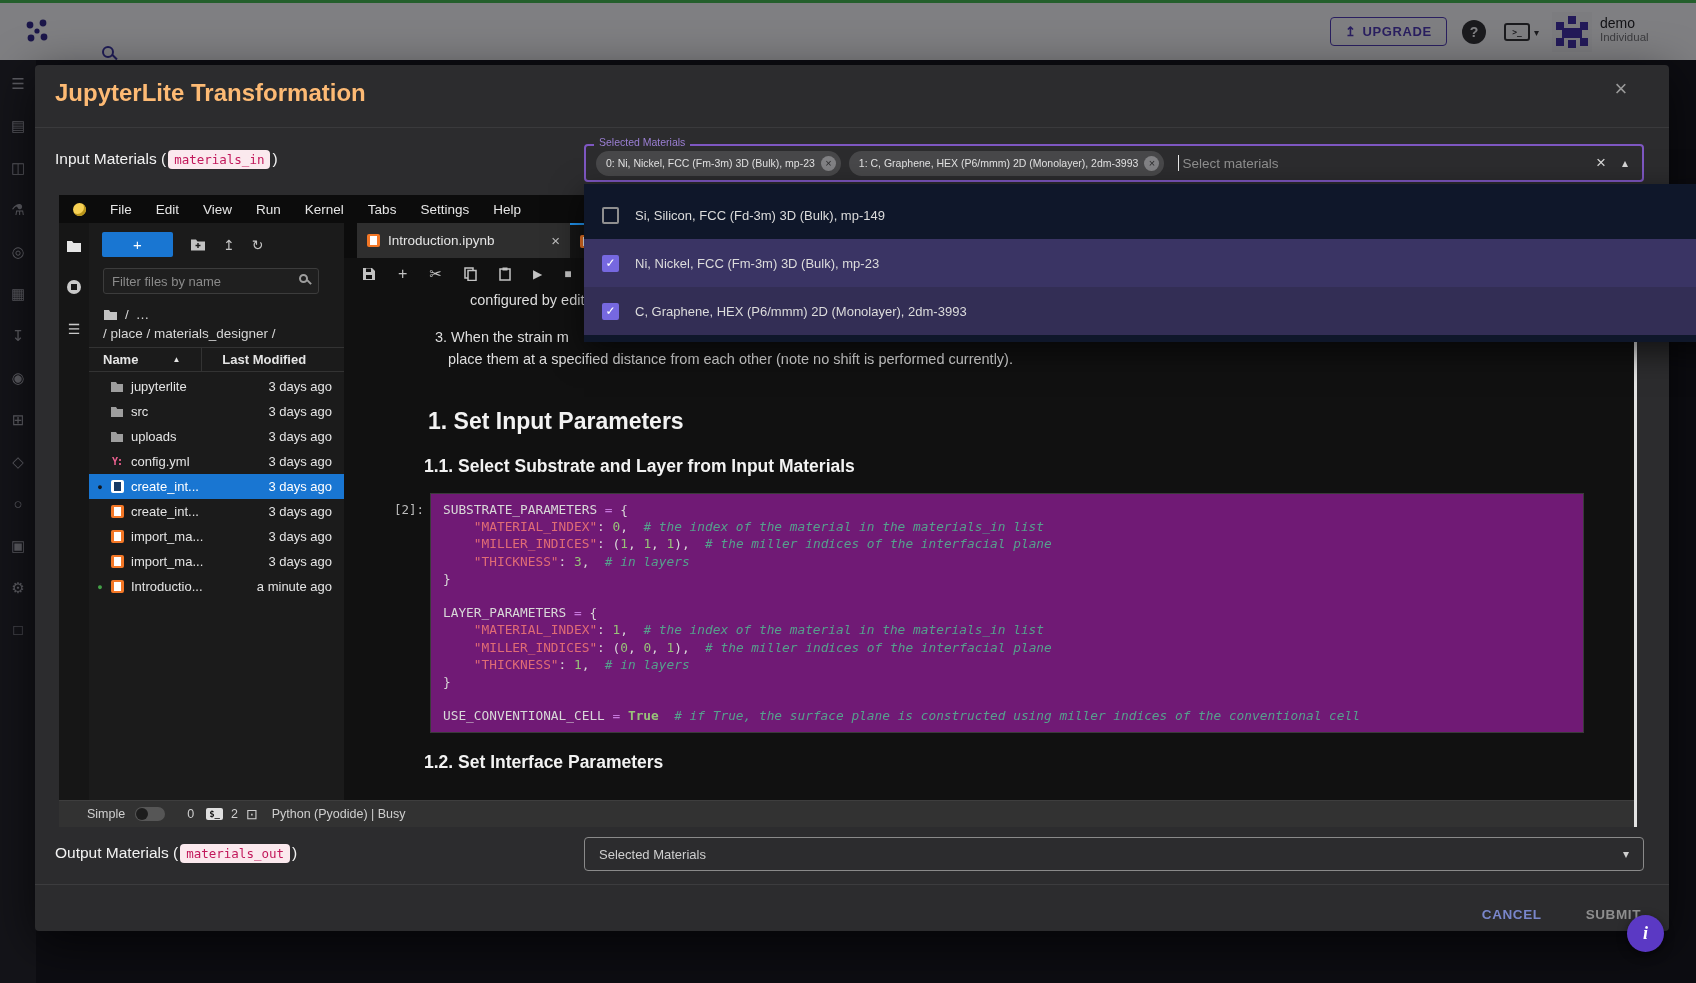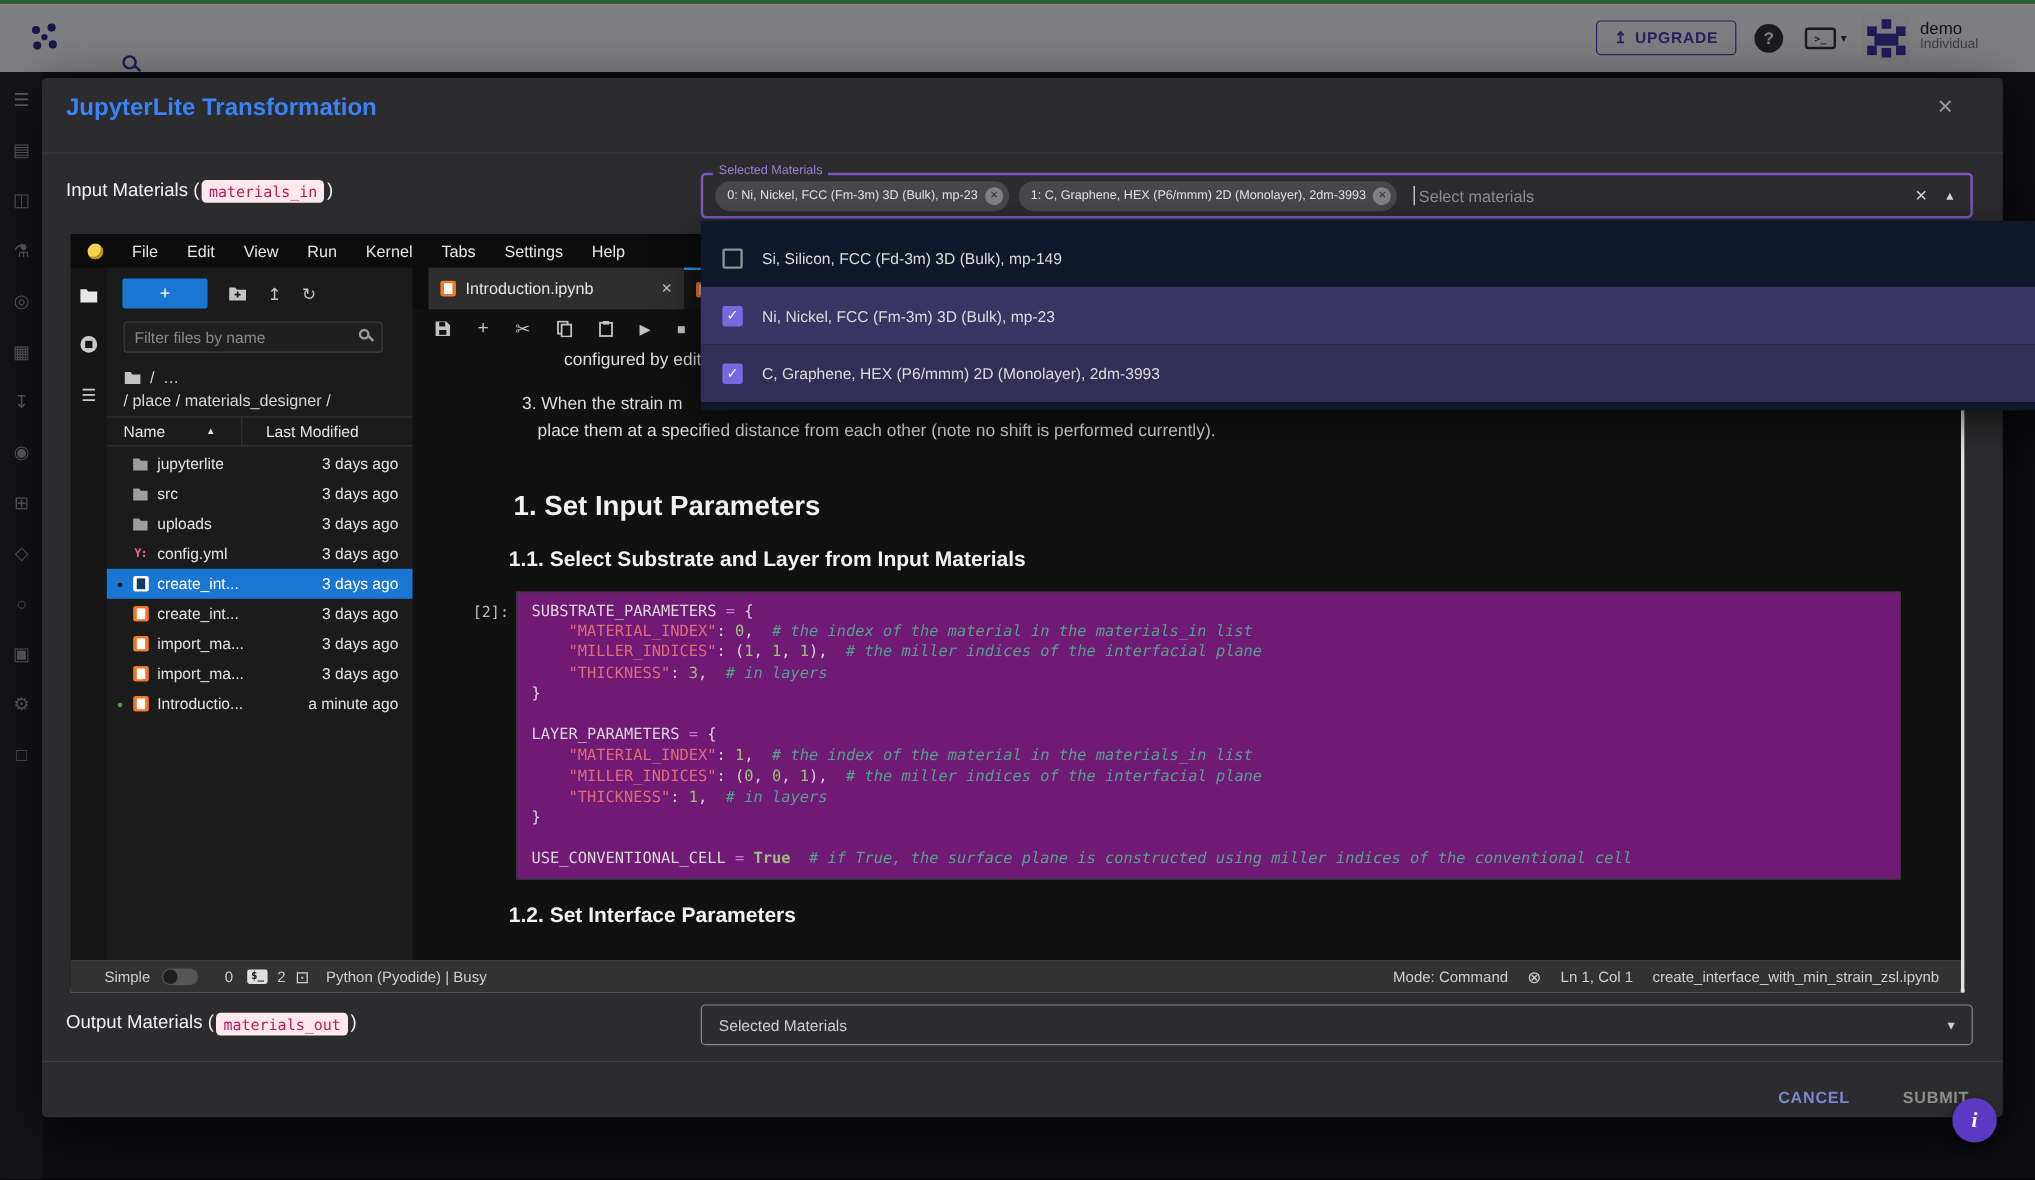--- a/index.html
+++ b/index.html
@@ -23,21 +23,21 @@
   .term-box{width:26px;height:18px;border:2px solid #2f2f2f;border-radius:3px;color:#2f2f2f;font-size:8px;font-weight:bold;
             display:flex;align-items:center;justify-content:center;font-family:"DejaVu Sans Mono",monospace}
   #user-name{font-size:14px;color:#1d1d1d;line-height:16px}
   #user-plan{font-size:11.5px;color:#6d6d6d}
 
   #overlay{left:0;top:0;width:1696px;height:983px;background:rgba(6,6,12,.47);z-index:4}
 
   
   #modal{left:35px;top:65px;width:1634px;height:866px;background:#2c2c2e;border-radius:4px;z-index:5;
          box-shadow:0 12px 48px rgba(0,0,0,.65);color:#e8e8e8}
-  #modal-title{left:20px;top:14px;font-size:20px;font-weight:bold;color:#3b82f6}
+  #modal-title{left:20px;top:14px;font-size:24px;font-weight:bold;color:#fdba74}
   #modal-close{left:1572px;top:10px;font-size:22px;color:#9a9a9a;width:28px;height:28px;display:flex;align-items:center;justify-content:center}
   #hdr-div{left:0;top:62px;width:1634px;height:1px;background:#3a3a3c}
 
   .io-label{font-size:15.5px;color:#f2f2f2;display:flex;align-items:center}
   .code-chip{font-family:"DejaVu Sans Mono",monospace;font-size:12.5px;color:#c2185b;background:#fbe9ee;
              border-radius:4px;padding:2px 6px;margin:0 2px}
 
   
   #mat-select{left:549px;top:79px;width:1060px;height:38px;border:2px solid #7e57c2;border-radius:4px;
               display:flex;align-items:center;padding-left:10px}
@@ -79,21 +79,21 @@
   #fb-new{width:71px;height:25px;background:#1976d2;border-radius:2px;color:#fff;font-size:15px;display:flex;align-items:center;justify-content:center}
   .fb-tool{color:#c3c3c3;font-size:14px}
   #fb-filter{position:absolute;left:14px;top:45px;width:216px;height:26px;background:#1f1f1f;border:1px solid #3c3c3c;border-radius:3px;
              color:#cfcfcf;font-size:13px;padding:0 26px 0 8px;font-family:"Liberation Sans",sans-serif}
   #fb-filter::placeholder{color:#8a8a8a}
   #fb-filter-lens{position:absolute;left:210px;top:51px;width:9px;height:9px;border-color:#9e9e9e}
   #fb-filter-lens::after{background:#9e9e9e;width:6px}
   #fb-crumb1{position:absolute;left:14px;top:84px;display:flex;align-items:center;gap:7px;color:#d6d6d6;font-size:13.5px}
   #fb-crumb2{position:absolute;left:14px;top:103px;color:#d6d6d6;font-size:13.5px}
   #fb-header{position:absolute;left:0;top:124px;width:255px;height:25px;border-top:1px solid #333;border-bottom:1px solid #333;
-             display:flex;align-items:center;font-size:13px;font-weight:normal;color:#e4e4e4}
+             display:flex;align-items:center;font-size:13px;font-weight:bold;color:#e4e4e4}
   #fb-col-div{position:absolute;left:112px;top:124px;width:1px;height:25px;background:#333}
   #fb-rows{position:absolute;left:0;top:151px;width:255px}
   .frow{height:25px;display:flex;align-items:center;font-size:13px;color:#e4e4e4}
   .frow.sel{background:#1976d2;color:#fff}
   .fdot{width:14px;margin-left:4px;font-size:9px;text-align:center}
   .fdot.dark{color:#14171c}.fdot.green{color:#43a047}
   .fico{width:20px;display:flex;justify-content:center}
   .nbi{width:13px;height:13px;background:#f37726;border-radius:2px;position:relative}
   .nbi::after{content:"";position:absolute;left:3px;top:2px;width:7px;height:9px;background:#fff}
   .nbi.inv{background:#fff}.nbi.inv::after{background:#163a66}
@@ -420,26 +420,20 @@
       </div>
 
       <div class="abs" id="jp-status">
         <span style="margin-left:28px">Simple</span>
         <span id="sb-toggle"></span>
         <span class="sb-gap" style="margin-left:22px">0</span>
         <span id="sb-term">$_</span>
         <span class="sb-gap" style="margin-left:8px">2</span>
         <span class="sb-gap" style="margin-left:8px;font-size:14px">⊡</span>
         <span class="sb-gap">Python (Pyodide) | Busy</span>
-        <span id="sb-right">
-          <span>Mode: Command</span>
-          <span style="font-size:14px">⊗</span>
-          <span>Ln 1, Col 1</span>
-          <span>create_interface_with_min_strain_zsl.ipynb</span>
-        </span>
       </div>
     </div>
 
     <div class="abs" id="dropdown">
         <div class="dd-row">
           <span class="cbx"></span>
           <span class="dd-label">Si, Silicon, FCC (Fd-3m) 3D (Bulk), mp-149</span>
         </div>
         <div class="dd-row sel1">
           <span class="cbx on">✓</span>

